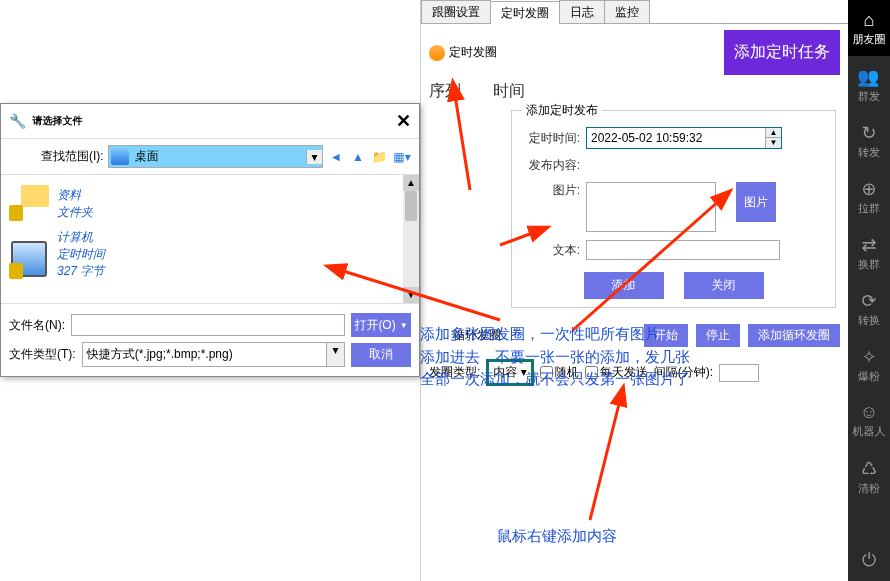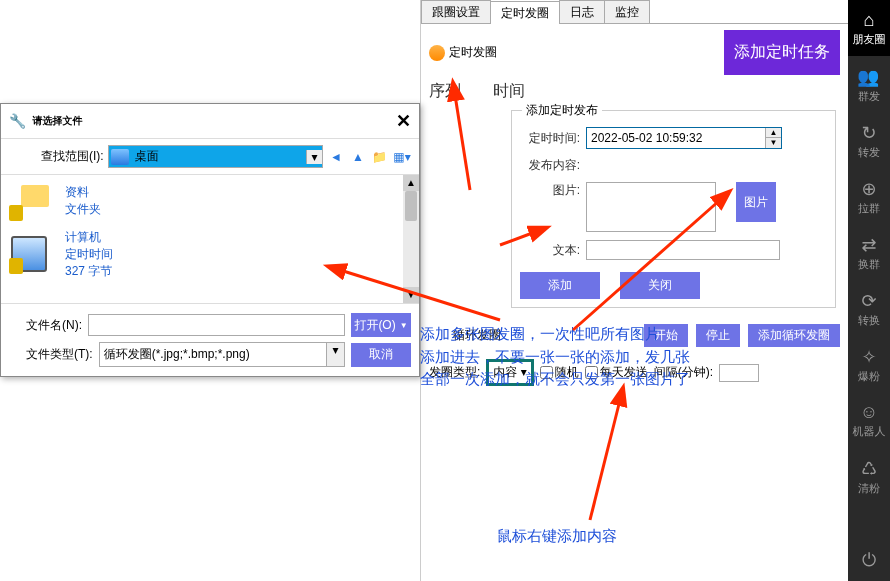--- a/index.html
+++ b/index.html
@@ -34,62 +34,62 @@
 .form-row { display: flex; align-items: center; margin: 8px 0; }
 .form-row .flabel { width: 60px; text-align: right; margin-right: 6px; color: #333; }
 .dtinput { display: flex; align-items: center; border: 1px solid #0369a1; }
 .dtinput .val { width: 178px; padding: 2px 4px; background: #fff; }
 .dtinput .spin { width: 16px; display: flex; flex-direction: column; border-left: 1px solid #aaa; }
 .dtinput .spin div { height: 10px; text-align: center; font-size: 8px; background: #eee; border-bottom: 1px solid #aaa; cursor: pointer; line-height: 10px; }
 .textinput { border: 1px solid #aaa; height: 20px; width: 194px; padding: 0 4px; }
 .imgbox { border: 1px solid #aaa; height: 50px; width: 130px; background: #fff; }
 .imgbtn { width: 40px; height: 40px; background: #6e73e6; color: #fff; display: flex; align-items: center; justify-content: center; font-size: 12px; cursor: pointer; margin-left: 20px; }
 
-.btn-row { display: flex; gap: 20px; margin-top: 12px; }
+.btn-row { display: flex; gap: 20px; justify-content: center; margin-top: 12px; }
 .pbtn { background: #6e73e6; color: #fff; padding: 5px 28px; font-size: 12px; cursor: pointer; }
 .pbtn.sm { padding: 3px 14px; }
 
 .loop-row { display: flex; align-items: center; padding: 6px 8px; gap: 8px; }
 .loop-row .pbtn { padding: 3px 10px; }
 
 .type-row { display: flex; align-items: center; padding: 6px 8px; gap: 6px; font-size: 12px; }
 .type-row .sel { border: 3px solid #0f766e; padding: 2px 4px; background: #fff; min-width: 44px; }
 .type-row .chk { display: flex; align-items: center; gap: 2px; }
 .type-row .numinput { border: 1px solid #aaa; width: 40px; height: 18px; }
 
 
 .dialog { position: absolute; left: 0; top: 103px; width: 420px; background: #fff; border: 1px solid #888; box-shadow: 2px 2px 6px rgba(0,0,0,.3); }
 .dialog .titlebar { display: flex; align-items: center; padding: 6px 8px; border-bottom: 1px solid #ddd; }
 .dialog .titlebar .tico { color: #2a7ae0; font-size: 14px; margin-right: 6px; }
 .dialog .titlebar .ttxt { font-weight: bold; font-size: 10px; }
 .dialog .titlebar .close { margin-left: auto; font-size: 18px; font-weight: bold; cursor: pointer; }
 
 .lookin { display: flex; align-items: center; padding: 6px 8px; gap: 4px; }
 .lookin .ll { font-size: 12px; margin-left: 32px; }
-.lookin .combo { display: flex; align-items: center; border: 1px solid #aaa; flex: 1; background: #0ea5e9; }
+.lookin .combo { display: flex; align-items: center; border: 1px solid #aaa; flex: 1; background: #7dd3fc; }
 .lookin .combo .cico { width: 18px; height: 16px; margin: 2px; background: linear-gradient(#7ec3ff,#2a7ae0); border-radius: 2px; }
 .lookin .combo .ctxt { flex: 1; padding: 2px 4px; }
 .lookin .combo .cdrop { width: 16px; text-align: center; border-left: 1px solid #aaa; background: #eee; cursor: pointer; }
 .tool-icons { display: flex; gap: 4px; }
 .tool-icons .ti { width: 18px; height: 18px; display: flex; align-items: center; justify-content: center; font-size: 12px; cursor: pointer; }
 
 .filelist { height: 130px; border-top: 1px solid #ddd; border-bottom: 1px solid #ddd; position: relative; overflow: hidden; padding: 6px 8px; }
 .filelist .scroll { position: absolute; right: 0; top: 0; width: 16px; height: 100%; background: #eaeaea; }
 .filelist .scroll .sarr { height: 16px; background: #d0d0d0; text-align: center; font-size: 10px; line-height: 16px; cursor: pointer; }
 .filelist .scroll .sthumb { position: absolute; top: 16px; left: 2px; width: 12px; height: 30px; background: #bfbfbf; border-radius: 2px; }
-.file-item { display: flex; align-items: center; gap: 16px; margin-bottom: 8px; }
+.file-item { display: flex; align-items: flex-end; gap: 8px; margin-bottom: 8px; font-style: italic; }
 .file-item .ficon { width: 40px; height: 40px; position: relative; }
 .file-item .ficon .fold { position: absolute; right: 0; top: 4px; width: 28px; height: 22px; background: #ffd96b; border-radius: 2px; }
 .file-item .ficon .lock { position: absolute; left: 0; bottom: 0; width: 14px; height: 16px; background: #e0b400; border-radius: 2px; }
 .file-item .ficon .monitor { position: absolute; inset: 2px; background: linear-gradient(#cde6ff,#4a90e2); border-radius: 3px; border: 2px solid #555; }
 .file-item .flines { color: #1a5ccc; font-size: 12px; line-height: 1.4; }
 
 .bottom-fields { padding: 4px 8px; }
 .bf-row { display: flex; align-items: center; margin: 5px 0; gap: 6px; }
-.bf-row .bflabel { font-size: 12px; white-space: nowrap; margin-left: 17px; }
+.bf-row .bflabel { font-size: 12px; white-space: nowrap; }
 .bf-row .bfinput { flex: 1; border: 1px solid #aaa; height: 22px; padding: 0 4px; background: #fff; }
 .bf-row .bfcombo { flex: 1; display: flex; border: 1px solid #aaa; background: #fff; }
 .bf-row .bfcombo .bctxt { flex: 1; padding: 3px 4px; }
 .bf-row .bfcombo .bcdrop { width: 18px; background: #eee; border-left: 1px solid #aaa; text-align: center; cursor: pointer; }
 .dlgbtn { width: 60px; height: 24px; background: #6e73e6; color: #fff; display: flex; align-items: center; justify-content: center; cursor: pointer; font-size: 12px; }
 .dlgbtn .tri { margin-left: 4px; font-size: 8px; }
 
 
 .anno { position: absolute; color: #1d4ed8; font-size: 15px; line-height: 1.5; pointer-events: none; }
 .arrow-svg { position: absolute; pointer-events: none; }
@@ -266,21 +266,21 @@
       <span class="bflabel">文件名(N):</span>
       <div class="bfinput"></div>
       <div class="dlgbtn">
           <span>打开(O)</span>
           <span class="tri">▼</span>
         </div>
     </div>
     <div class="bf-row">
       <span class="bflabel">文件类型(T):</span>
       <div class="bfcombo">
-        <div class="bctxt">循环发圈(*.jpg;*.bmp;*.png)</div>
+        <div class="bctxt">快捷方式(*.jpg;*.bmp;*.png)</div>
         <div class="bcdrop">▾</div>
       </div>
       <div class="dlgbtn">取消</div>
     </div>
   </div>
 </div>
 
 <div class="anno" style="left:420px; top:323px; white-space:pre-line;">添加多张图发圈，一次性吧所有图片
 添加进去，不要一张一张的添加，发几张
 全部一次添加，就不会只发第一张图片了</div>

